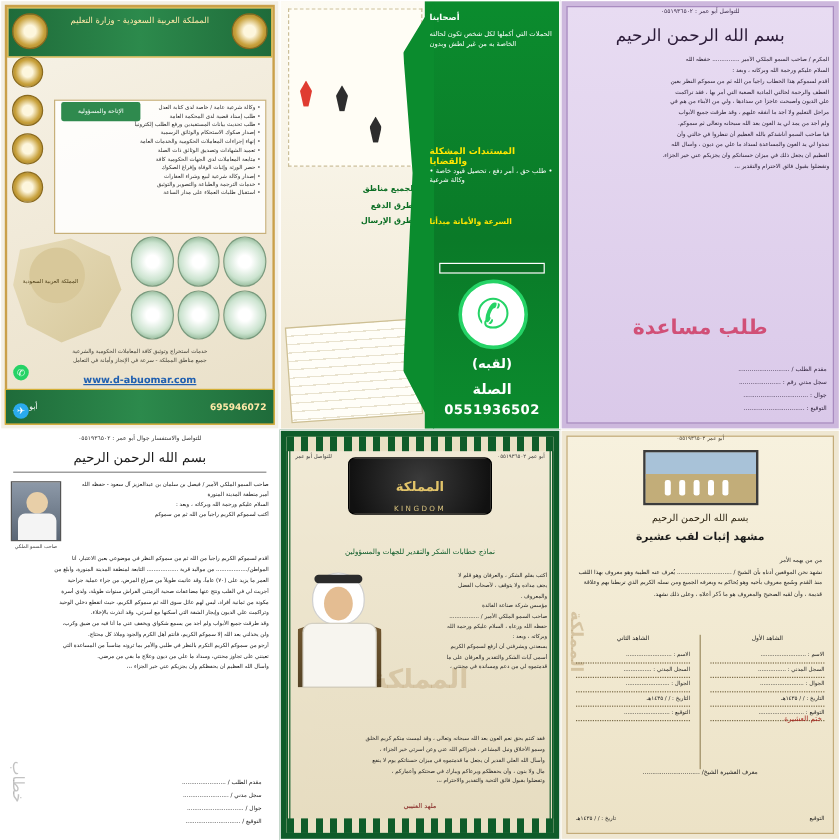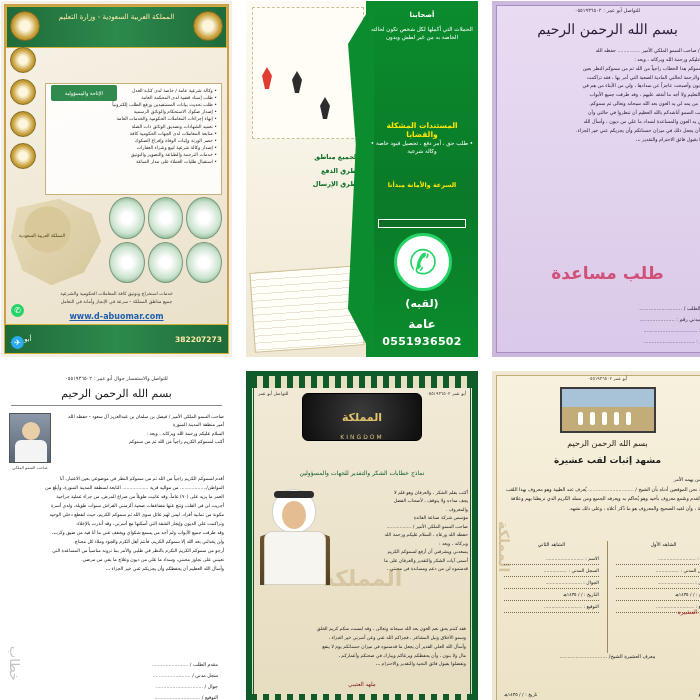--- a/index.html
+++ b/index.html
@@ -8,21 +8,21 @@
     width: 700px; height: 700px;
     background: #ffffff;
     font-family: "DejaVu Sans", sans-serif;
     overflow: hidden;
   }
   .grid {
     width: 700px; height: 700px;
     display: grid;
     grid-template-columns: 233px 234px 233px;
     grid-template-rows: 358px 342px;
-    gap: 12px;
+    gap: 0;
   }
   .cell { position: relative; overflow: hidden; border: 1px solid #ffffff; }
 
   
   .c1 { background: #f3efe4; }
   .c1 .frame {
     position: absolute; inset: 3px;
     border: 2px solid #caa04a;
     background: linear-gradient(160deg,#f7f3e8 0%, #efe7d4 60%, #e9e0c8 100%);
   }
@@ -122,21 +122,21 @@
   .c2 { background: #fbf8ef; }
   .c2 .greenband {
     position: absolute; top: 0; right: 0; width: 112px; height: 358px;
     background: linear-gradient(180deg,#0b8c2e 0%, #0a7a28 55%, #0b8c2e 100%);
   }
   .c2 .greenband:after {
     content: ""; position: absolute; left: -18px; top: 0; width: 26px; height: 100%;
     background: #0b8c2e;
     clip-path: polygon(100% 0,100% 100%,0 86%,30% 40%,0 12%);
   }
-  .c2 .rt { direction: rtl; color: #ffffff; position: absolute; right: 4px; width: 104px; text-align: center; }
+  .c2 .rt { direction: rtl; color: #ffffff; position: absolute; right: 4px; width: 104px; text-align: left; }
   .c2 .t1 { top: 10px; font-size: 7px; font-weight: bold; }
   .c2 .t2 { top: 24px; font-size: 5.6px; line-height: 1.5; }
   .c2 .t3 { top: 120px; font-size: 7.5px; color: #ffe600; font-weight: bold; }
   .c2 .t4 { top: 138px; font-size: 5.6px; color: #ffffff; line-height: 1.5; }
   .c2 .t5 { top: 180px; font-size: 6.4px; color: #ffe600; font-weight: bold; }
   .c2 .flagbar {
     position: absolute; top: 218px; right: 12px; width: 88px; height: 9px;
     background: #0b6e24; border: 1px solid #ffffff;
   }
   .c2 .wacircle {
@@ -432,21 +432,21 @@
       <span></span>
       <span></span>
       <span></span>
     </div>
     <div class="footlines">
       <div>خدمات استخراج وتوثيق كافة المعاملات الحكومية والشرعية</div>
       <div>جميع مناطق المملكة - سرعة في الإنجاز وأمانة في التعامل</div>
     </div>
     <div class="site">www.d-abuomar.com</div>
     <div class="greenfoot">
-      <span class="ph">382207273</span>
+      <span class="ph">695946072</span>
       <span class="nm">أبو عمر</span>
     </div>
     <div class="wa-mini">✆</div>
     <div class="tg-mini">✈</div>
   </div>
 
   <div class="cell c2">
     <div class="left"></div>
     <div class="sketch"></div>
     <div class="figure f1"></div>
@@ -463,21 +463,21 @@
     <div class="rt t2">الحملات التي أكملها لكل شخص تكون لحالته الخاصة به من غير لطش وبدون</div>
     <div class="rt t3">المستندات المشكلة والقضايا</div>
     <div class="rt t4">• طلب حق ، أمر دفع ، تحصيل قيود خاصة
 • وكالة شرعية</div>
     <div class="rt t5">السرعة والأمانة مبدأنا</div>
     <div class="flagbar"></div>
     <div class="wacircle">
         <span>✆</span>
       </div>
     <div class="city">(لقبه)</div>
-    <div class="jawwal">عامة</div>
+    <div class="jawwal">الصلة</div>
     <div class="phone2">0551936502</div>
   </div>
 
   <div class="cell c3">
     <div class="sheet"></div>
     <div class="top">للتواصل أبو عمر : ٠٥٥١٩٣٦٥٠٢</div>
     <div class="basmala">بسم الله الرحمن الرحيم</div>
     <div class="body">
       <div class="ln">المكرم / صاحب السمو الملكي الأمير ............... حفظه الله</div>
       <div class="ln">السلام عليكم ورحمة الله وبركاته ، وبعد :</div>

